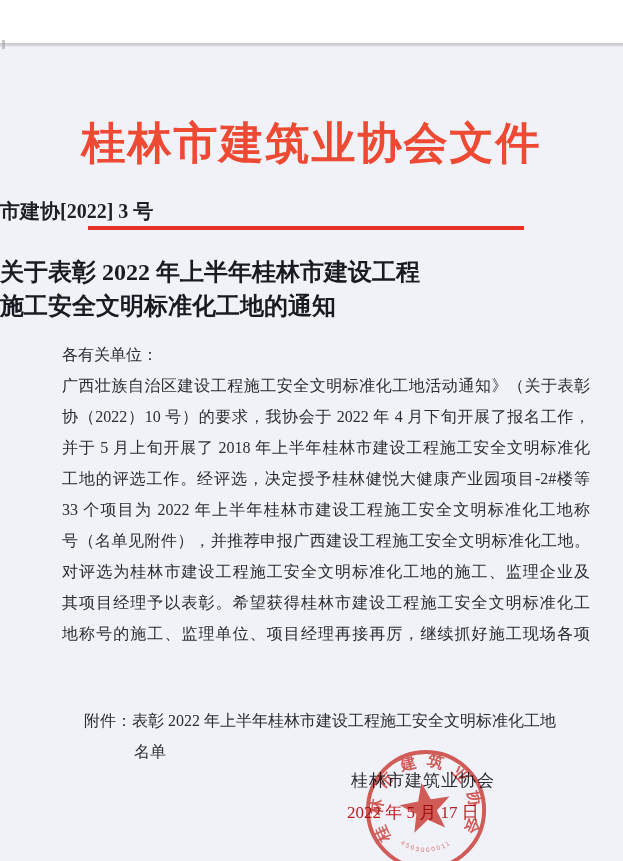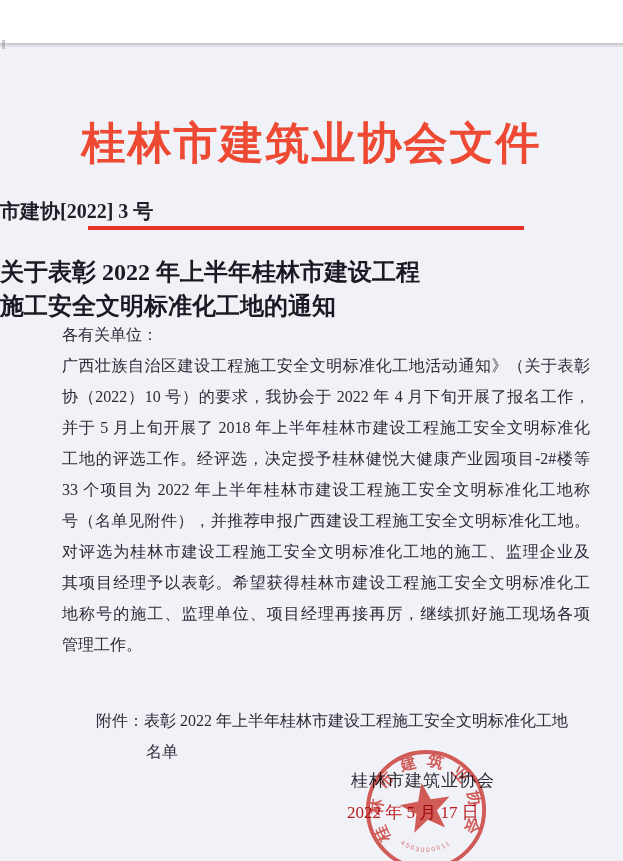--- a/index.html
+++ b/index.html
@@ -36,28 +36,28 @@
   .red-divider {
     position:absolute; top:186px; left:88px; width:436px; height:4px;
     background:#e53126;
   }
   .doc-title {
     position:absolute; top:215px; left:0; width:100%;
     font-size:24px; font-weight:bold; line-height:34px;
     color:#1a1a22;
   }
   .body-block {
-    position:absolute; top:279px; left:62px; width:528px;
+    position:absolute; top:299px; left:62px; width:528px;
     font-size:16px; line-height:31px;
     color:#2c2c34;
   }
   .body-block .j { text-align:justify; text-align-last:justify; }
   .body-block .indent { text-indent:32px; }
   .attachment-block {
-    position:absolute; top:665px; left:62px; width:528px;
+    position:absolute; top:665px; left:50px; width:528px;
     font-size:16px; line-height:31px; color:#2c2c34;
   }
   .attachment-block .l1 { text-indent:34px; }
   .attachment-block .l2 { text-indent:84px; }
   .sig-org {
     position:absolute; top:729px; left:351px;
     font-size:17px; color:#2c2c34; letter-spacing:1px;
   }
   .sig-date {
     position:absolute; top:761px; left:347px;
@@ -96,21 +96,20 @@
     <div>各有关单位：</div>
     <div class="j">广西壮族自治区建设工程施工安全文明标准化工地活动通知》（关于表彰</div>
     <div class="j">协（2022）10 号）的要求，我协会于 2022 年 4 月下旬开展了报名工作，</div>
     <div class="j">并于 5 月上旬开展了 2018 年上半年桂林市建设工程施工安全文明标准化</div>
     <div class="j">工地的评选工作。经评选，决定授予桂林健悦大健康产业园项目-2#楼等</div>
     <div class="j">33 个项目为 2022 年上半年桂林市建设工程施工安全文明标准化工地称</div>
     <div class="j">号（名单见附件），并推荐申报广西建设工程施工安全文明标准化工地。</div>
     <div class="j">对评选为桂林市建设工程施工安全文明标准化工地的施工、监理企业及</div>
     <div class="j">其项目经理予以表彰。希望获得桂林市建设工程施工安全文明标准化工</div>
     <div class="j">地称号的施工、监理单位、项目经理再接再厉，继续抓好施工现场各项</div>
-    <div>管理工作。</div>
   </div>
 
   <div class="attachment-block">
     <div class="l1">附件：表彰 2022 年上半年桂林市建设工程施工安全文明标准化工地</div>
     <div class="l2">名单</div>
   </div>
 
   <div class="sig-org">桂林市建筑业协会</div>
   <div class="sig-date">2022 年 5 月 17 日</div>
 

